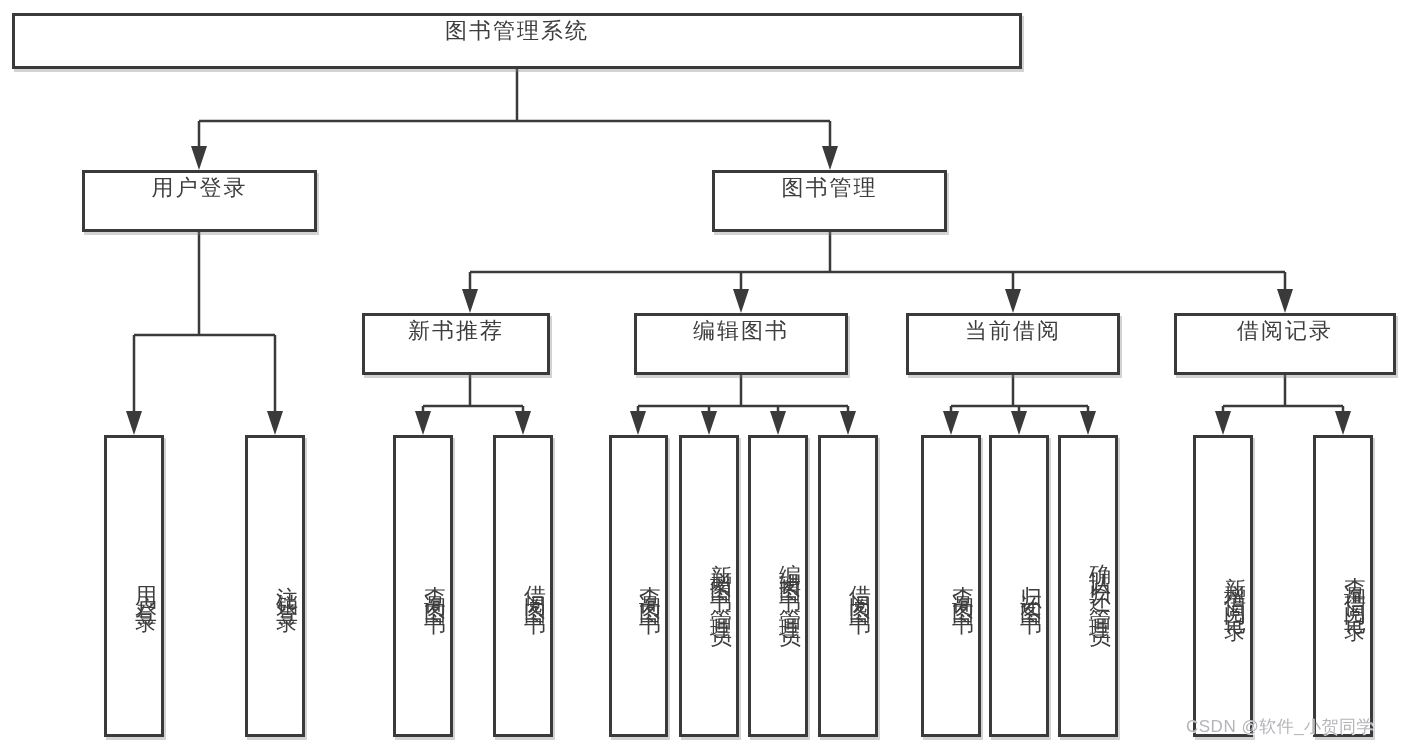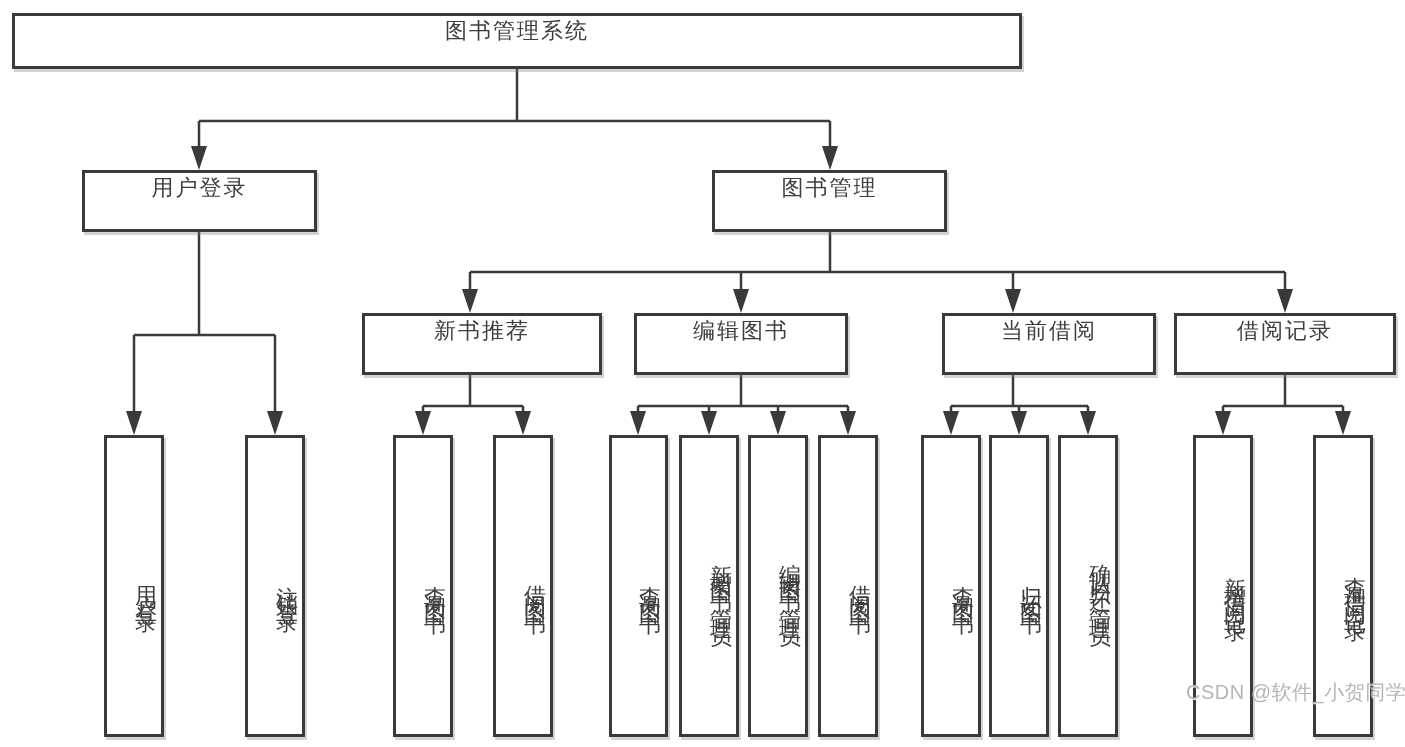--- a/index.html
+++ b/index.html
@@ -15,22 +15,22 @@
     box-shadow:2px 3px 0 rgba(130,130,130,0.35);
   }
   .hnode{height:62px;font-size:22px;letter-spacing:2px;}
   .root{left:12px;top:13px;width:1010px;height:56px;font-size:22px;letter-spacing:2px;}
   .vnode{
     top:435px;height:302px;font-size:22px;
     writing-mode:vertical-rl;text-orientation:mixed;letter-spacing:9px;
   }
   .vnode span{display:block;margin-left:-7px;}
   .watermark{
-    position:absolute;left:1186px;top:679px;z-index:5;
-    font-size:20px;color:#b4b4b9;white-space:nowrap;letter-spacing:0.5px;
+    position:absolute;left:1186px;top:715px;z-index:5;
+    font-size:17px;color:#b4b4b9;white-space:nowrap;letter-spacing:0.5px;
     text-shadow:1px 1px 0 rgba(255,255,255,0.85);
   }
 </style>
 </head>
 <body>
 
 <div class="canvas">
 
   <svg class="wires" width="1405" height="747" viewBox="0 0 1405 747">
     <g stroke="#3a3a3a" stroke-width="2.5" fill="none">
@@ -76,27 +76,27 @@
     <span>图书管理系统</span>
   </div>
 
   <div class="node hnode" style="left:82px;top:170px;width:235px;">
     <span>用户登录</span>
   </div>
   <div class="node hnode" style="left:712px;top:170px;width:235px;">
     <span>图书管理</span>
   </div>
 
-  <div class="node hnode" style="left:362px;top:313px;width:240px;">
+  <div class="node hnode" style="left:362px;top:313px;width:188px;">
     <span>新书推荐</span>
   </div>
   <div class="node hnode" style="left:634px;top:313px;width:214px;">
     <span>编辑图书</span>
   </div>
-  <div class="node hnode" style="left:942px;top:313px;width:214px;">
+  <div class="node hnode" style="left:906px;top:313px;width:214px;">
     <span>当前借阅</span>
   </div>
   <div class="node hnode" style="left:1174px;top:313px;width:222px;">
     <span>借阅记录</span>
   </div>
 
   <div class="node vnode" style="left:104px;width:60px;">
     <span>用户登录</span>
   </div>
   <div class="node vnode" style="left:245px;width:60px;">

